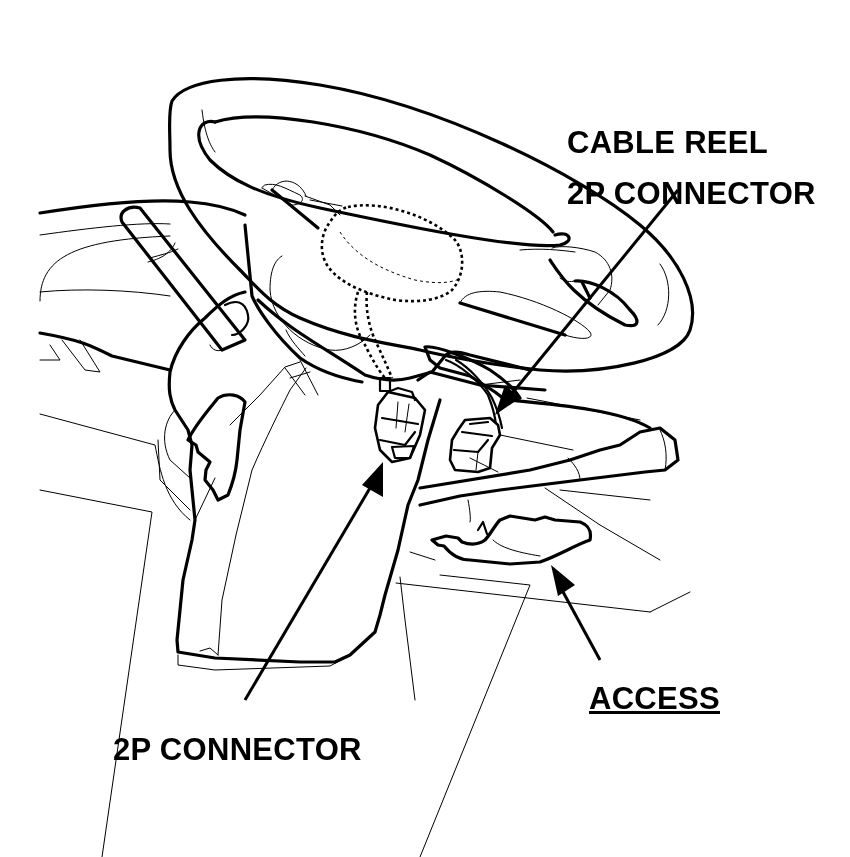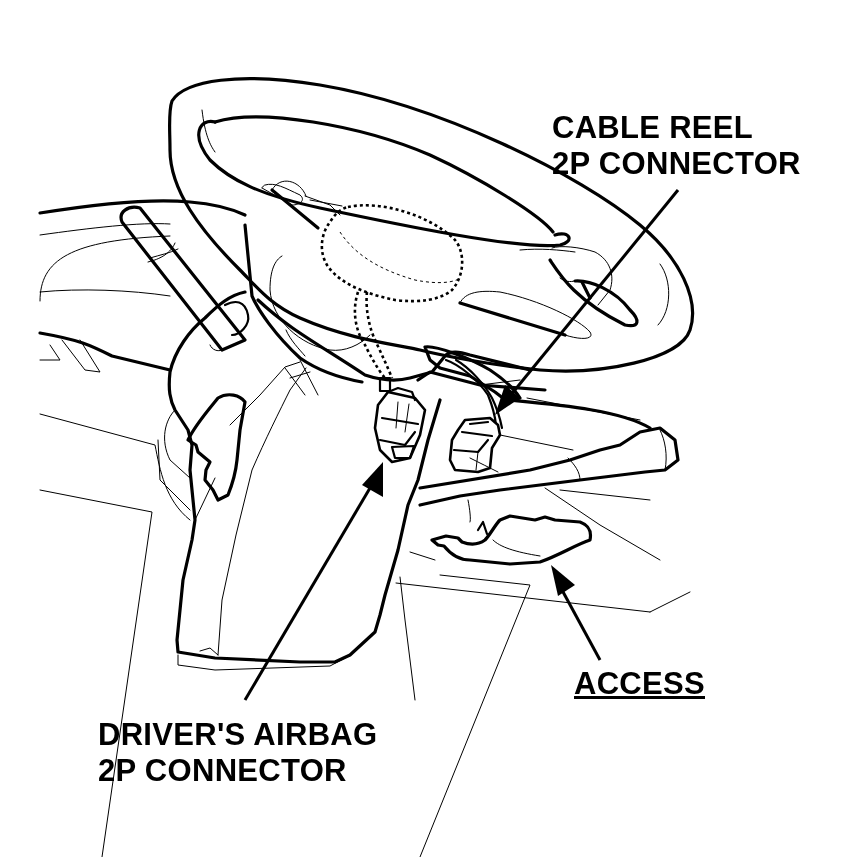--- a/index.html
+++ b/index.html
@@ -16,21 +16,21 @@
   .label {
     position: absolute;
     font-family: "Liberation Sans", sans-serif;
     font-weight: bold;
     font-size: 31px;
     line-height: 36px;
     color: #000;
     letter-spacing: 0.3px;
     white-space: nowrap;
   }
-  .label div { margin: 0; }
+  .label div { margin: 15px; }
 </style>
 </head>
 <body>
 
 <svg id="drawing" viewBox="0 0 850 857" xmlns="http://www.w3.org/2000/svg">
 
   <g>
     <path class="thick" d="M40,213 C90,205 150,198 190,202 C215,204 230,208 245,215"></path>
     <path class="thin" d="M40,235 C90,228 140,222 170,224"></path>
     <path class="thin" d="M40,292 C80,288 130,290 170,296"></path>
@@ -163,19 +163,18 @@
     <polygon class="arrowhead" points="551,565 575,585 558,596"></polygon>
   </g>
 </svg>
 
 <div class="label" style="left:552px; top:110px;">
   <div>CABLE REEL</div>
   <div>2P CONNECTOR</div>
 </div>
 
 <div class="label" style="left:98px; top:717px;">
-  <div>DRIVER'S AIRBAG</div>
   <div>2P CONNECTOR</div>
 </div>
 
 <div class="label" style="left:574px; top:666px;text-decoration:underline;">
   <div>ACCESS</div>
 </div>
 
 </body></html>

